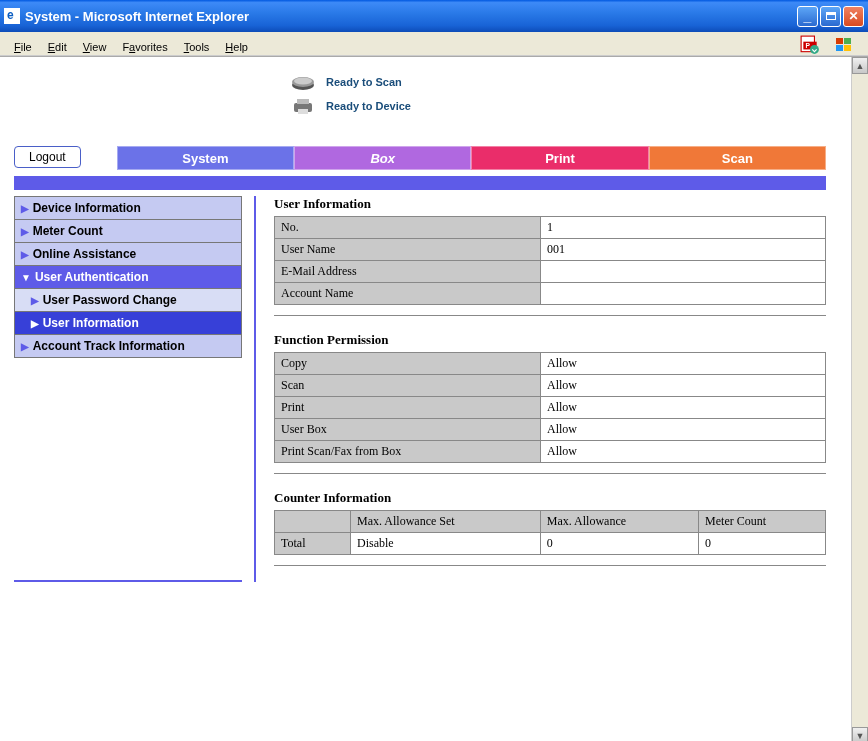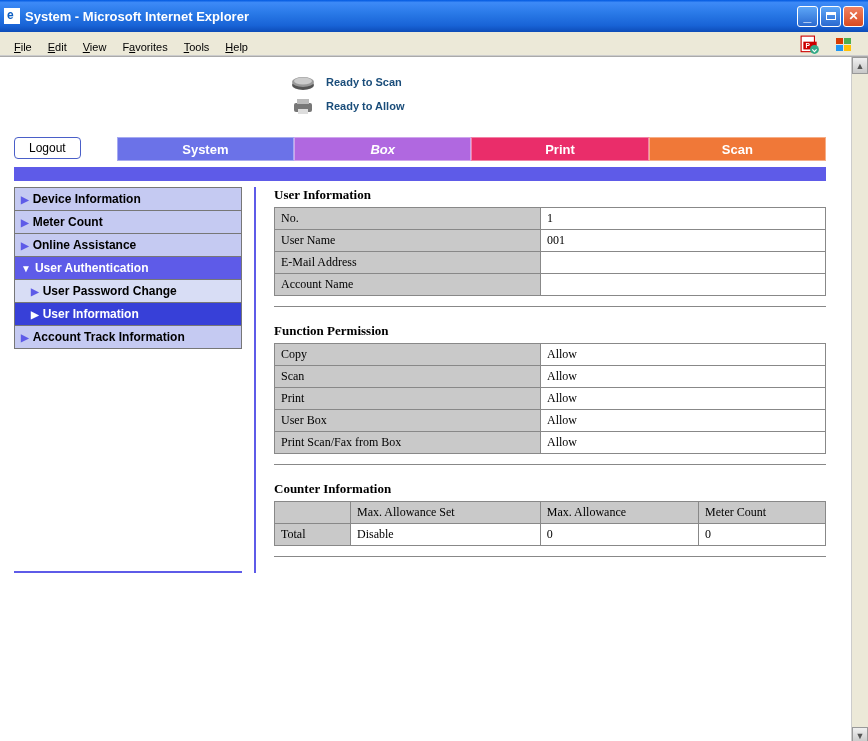--- a/index.html
+++ b/index.html
@@ -28,21 +28,21 @@
 .scrollbar-v { position: absolute; right: 0; top: 0; width: 17px; height: 100%; background: #ece9d8; border-left: 1px solid #ccc; }
 .scroll-arrow { height: 17px; background: linear-gradient(to bottom, #f0f0f0, #c8c8c8); border: 1px solid #999; display: flex; align-items: center; justify-content: center; font-size: 9px; color: #555; }
 
 .page { padding: 0 28px 0 0; }
 
 .status-area { padding: 16px 0 16px 290px; }
 .status-row { display: flex; align-items: center; gap: 10px; margin-bottom: 6px; }
 .device-icon { width: 26px; height: 18px; }
 .status-text { color: #1a4d7a; font-weight: bold; font-size: 11px; }
 
-.nav-tabs { display: flex; padding: 0 14px; gap: 0; align-items: stretch; height: 24px; }
+.nav-tabs { display: flex; padding: 0 14px; gap: 0; align-items: stretch; height: 24px; margin-top: 9px; }
 .logout-btn { border: 1px solid #4a5fc8; background: #fff; color: #000; padding: 0 14px; border-radius: 4px; font-size: 12px; height: 22px; margin-right: 36px; cursor: pointer; }
 .tab { flex: 1; text-align: center; color: #fff; font-weight: bold; font-size: 13px; display: flex; align-items: center; justify-content: center; border: 1px solid rgba(255,255,255,0.4); cursor: pointer; }
 .tab-system { background: #6b72e8; }
 .tab-job { background: #3cc23c; }
 .tab-box { background: #b068e0; font-style: italic; }
 .tab-print { background: #ea2d6a; }
 .tab-scan { background: #f07838; }
 
 .blue-bar { background: #5e5be8; height: 14px; margin: 6px 14px 0 14px; }
 
@@ -131,21 +131,21 @@
         <span class="status-text">Ready to Scan</span>
       </div>
       <div class="status-row">
         <span class="device-icon">
           <svg viewBox="0 0 26 18">
               <rect x="4" y="6" width="18" height="9" rx="2" fill="#777"></rect>
               <rect x="7" y="2" width="12" height="5" fill="#bbb"></rect>
               <rect x="8" y="12" width="10" height="5" fill="#ddd"></rect>
             </svg>
         </span>
-        <span class="status-text">Ready to Allow</span>
+        <span class="status-text">Ready to Device</span>
       </div>
     </div>
 
     <div class="nav-tabs">
       <button class="logout-btn">Logout</button>
       <div class="tab tab-system">System</div>
       <div class="tab tab-box">Box</div>
       <div class="tab tab-print">Print</div>
       <div class="tab tab-scan">Scan</div>
     </div>

